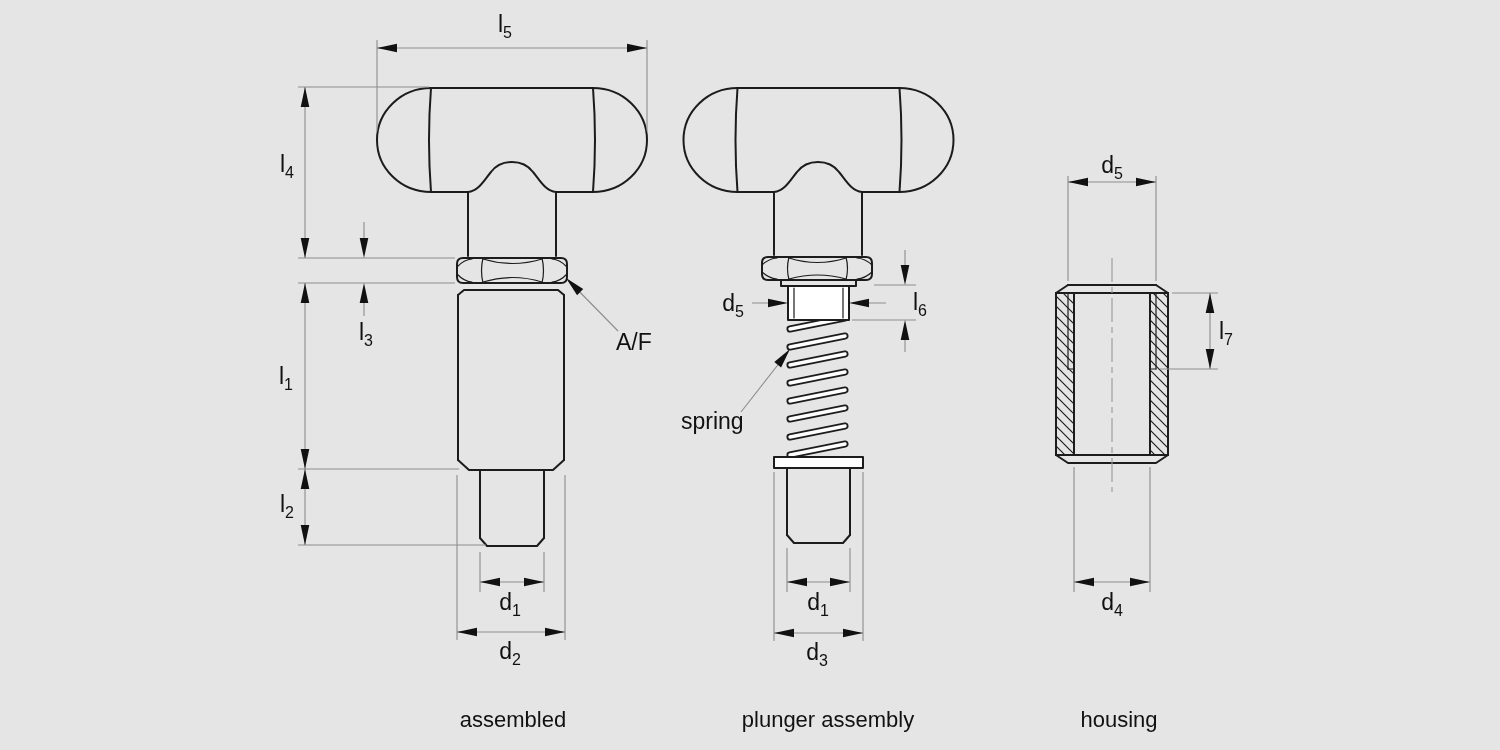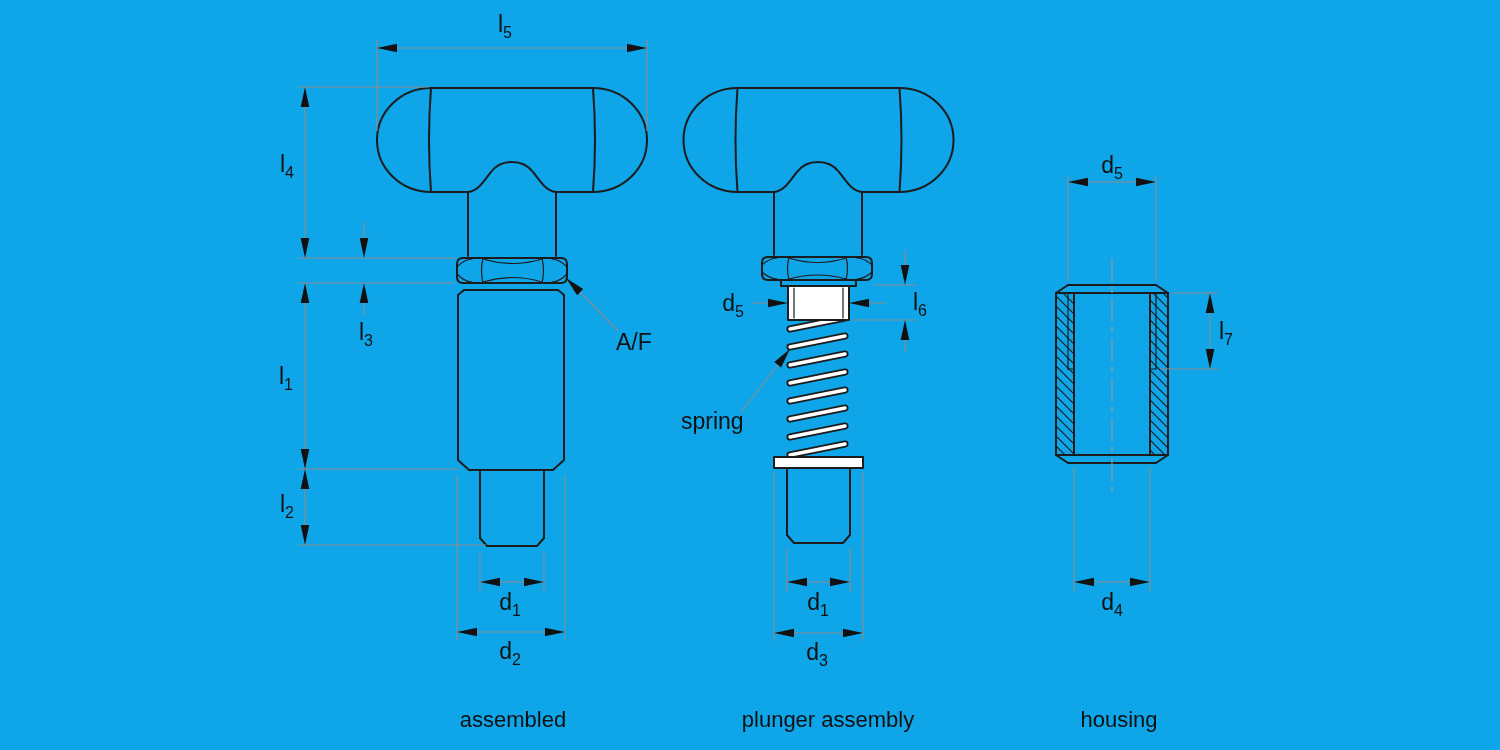--- a/index.html
+++ b/index.html
@@ -1,16 +1,16 @@
 <!DOCTYPE html>
 <html><head>
 <meta charset="utf-8">
 <style>
   html,body{margin:0;padding:0;background:#ffffff;}
-  .stage{width:1500px;height:750px;background:#0ea5e9;position:relative;font-family:"Liberation Sans",sans-serif;}
+  .stage{width:1500px;height:750px;background:#e5e5e5;position:relative;font-family:"Liberation Sans",sans-serif;}
   svg{display:block;}
   .outline{fill:none;stroke:#1c1c1c;stroke-width:2;stroke-linecap:round;stroke-linejoin:round;}
   .outline-fill{fill:#ffffff;stroke:#1c1c1c;stroke-width:2;stroke-linejoin:round;}
   .thin{fill:none;stroke:#1c1c1c;stroke-width:1.2;stroke-linecap:round;}
   .dim{fill:none;stroke:#8d8d8d;stroke-width:1.1;}
   .centerline{fill:none;stroke:#9a9a9a;stroke-width:1.1;stroke-dasharray:24 5 6 5;}
   .arrowhead{fill:#111111;stroke:none;}
   .dimlabel{font-size:23px;fill:#111111;}
   .dimlabel .sub{font-size:16px;}
   .annot{font-size:23px;fill:#111111;}

